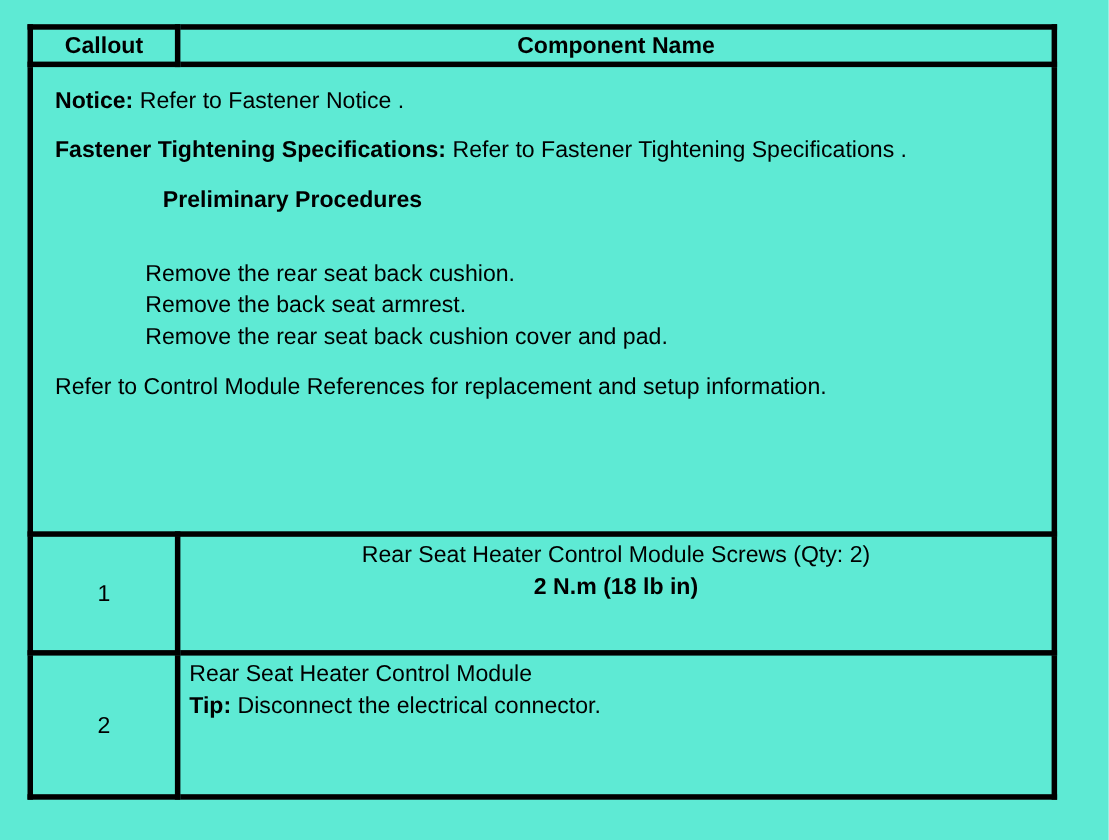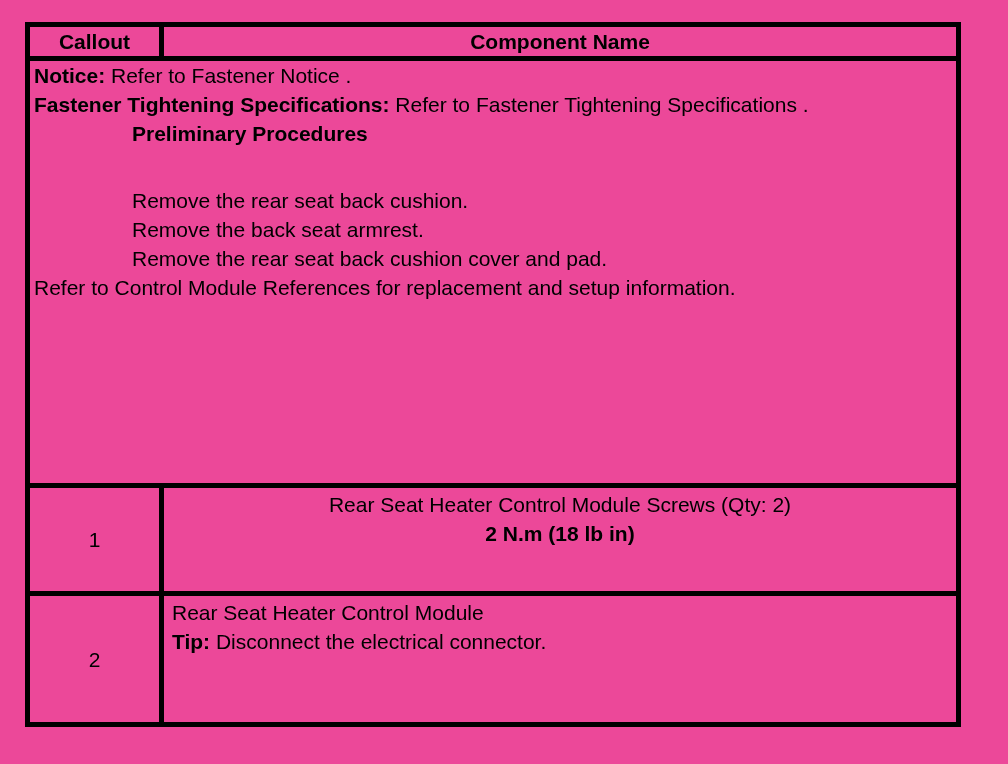--- a/index.html
+++ b/index.html
@@ -1,21 +1,21 @@
 <!DOCTYPE html>
 <html><head>
 <meta charset="utf-8">
 <style>
   * { box-sizing: border-box; }
   html, body { margin: 0; padding: 0; background: #ffffff; }
   .page {
     position: relative;
     width: 1008px;
     height: 764px;
-    background: #ec4899;
+    background: #5eead4;
     color: #000000;
     font-family: "Liberation Sans", sans-serif;
     font-size: 21px;
     line-height: 29px;
   }
   table.callout-table {
     position: absolute;
     left: 25px;
     top: 22px;
     width: 936px;
@@ -36,21 +36,21 @@
     font-weight: bold;
     text-align: center;
     vertical-align: middle;
     white-space: nowrap;
   }
   td.notes-cell {
     height: 427px;
     vertical-align: top;
     padding: 0 4px;
   }
-  .notes-cell p { margin: 0; }
+  .notes-cell p { margin: 16px; }
   .p-notice   { margin-top: 68px; }
   .p-fastener { margin-top: 37px; }
   .p-prelim   { margin-top: 37px; padding-left: 98px; font-weight: bold; }
   .steps      { margin-top: 38px; padding-left: 98px; }
   .p-refer    { margin-top: 38px; }
   .b { font-weight: bold; }
   td.callout-cell {
     text-align: center;
     vertical-align: middle;
   }

